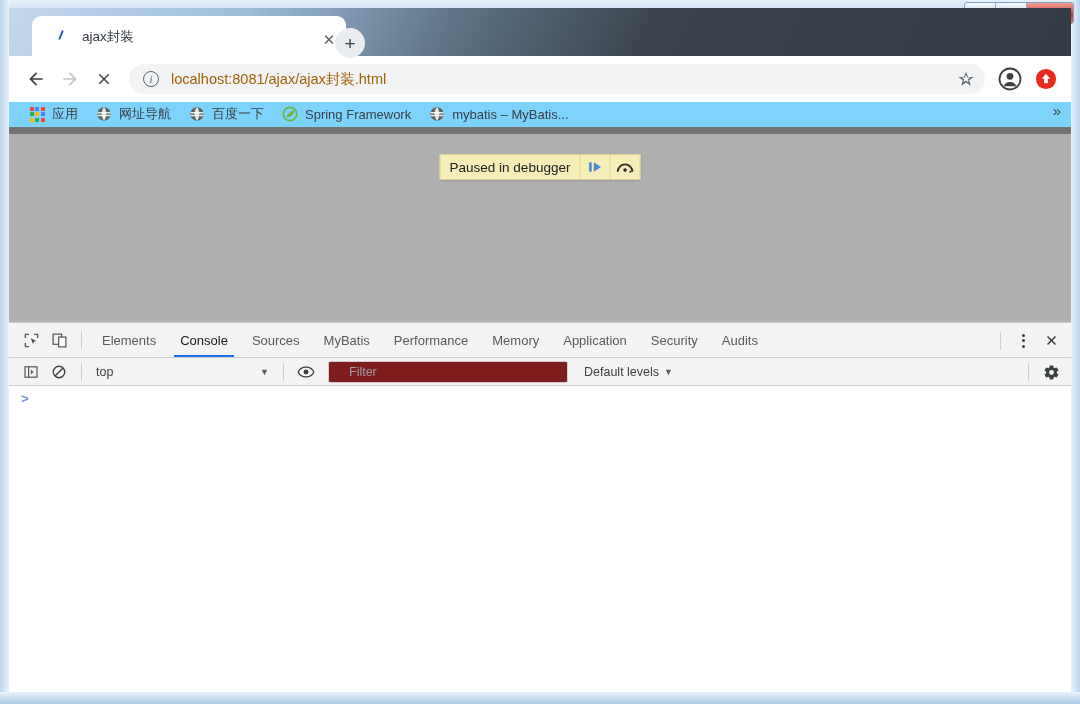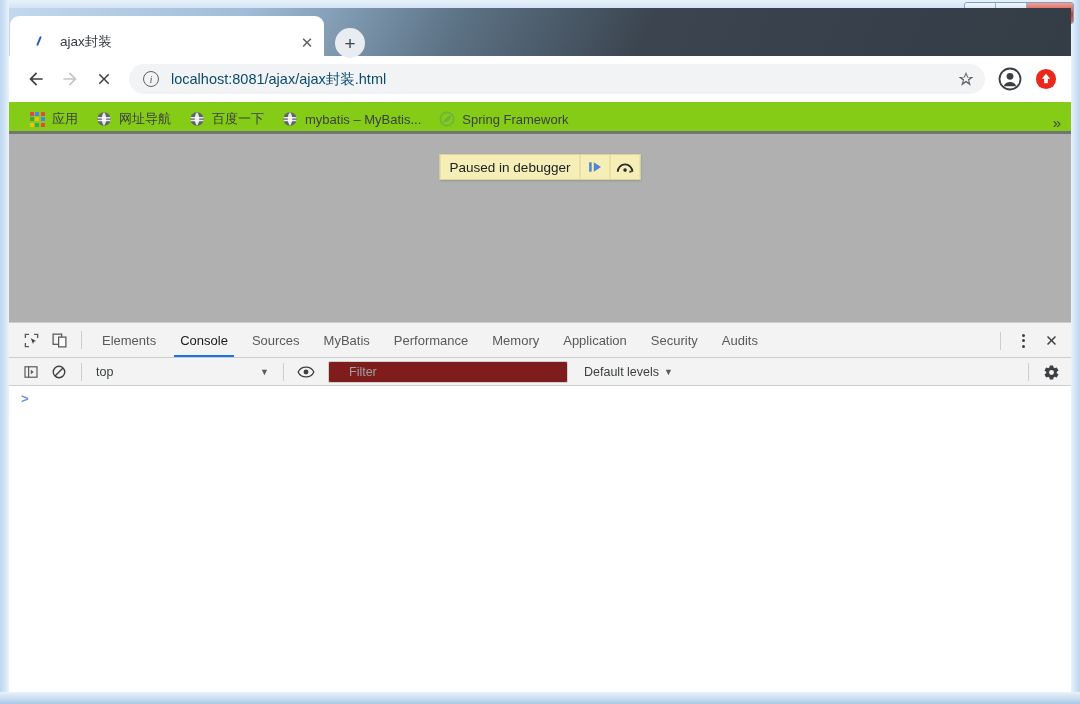--- a/index.html
+++ b/index.html
@@ -75,25 +75,25 @@
     position: relative;
     height: 48px;
     background: #37404a;
   }
   .tabstrip-aero {
     position: absolute; inset: 0;
     background: linear-gradient(115deg,#c3d8ee 0%, #9fbdd8 22%, #5c7285 42%, #3b444f 60%, #343c46 100%);
   }
   .tab {
     position: absolute;
-    left: 1px; top: 8px;
+    left: 23px; top: 8px;
     width: 314px; height: 40px;
     background: #ffffff;
     border-radius: 9px 9px 0 0;
-    display: flex; align-items: center;
+    display: flex; align-items: flex-start;
     padding: 12px 6px 0 22px;
   }
   .tab-favicon {
     width: 16px; height: 16px; position: relative; flex: 0 0 16px;
   }
   .tab-favicon::before {
     content: ""; position: absolute;
     left: 6px; top: 2px;
     width: 2px; height: 10px;
     background: #2b5fbe;
@@ -148,45 +148,45 @@
   }
   .info-icon {
     width: 16px; height: 16px; flex: 0 0 16px;
     border: 1.4px solid #5f6368; border-radius: 50%;
     display: flex; align-items: center; justify-content: center;
     font-size: 11px; color: #5f6368; line-height: 1;
     font-family: "Liberation Serif", serif; font-style: italic;
   }
   .omnibox-url {
     margin-left: 12px;
-    font-size: 14.5px; color: #0c4a6e;
+    font-size: 14.5px; color: #a16207;
     white-space: nowrap; overflow: hidden;
   }
   .star-btn {
     position: absolute; right: 8px; top: 50%; transform: translateY(-50%);
     width: 22px; height: 22px;
     display: flex; align-items: center; justify-content: center;
     color: #5f6368;
   }
   .profile-btn {
     width: 30px; height: 30px; margin-left: 10px; flex: 0 0 30px;
     display: flex; align-items: center; justify-content: center;
   }
   .menu-btn {
     width: 30px; height: 30px; margin-left: 6px; flex: 0 0 30px;
     display: flex; align-items: center; justify-content: center;
   }
 
   
   .bookmarks {
     height: 32px;
-    background: #84cc16;
-    display: flex; align-items: flex-end;
+    background: #7dd3fc;
+    display: flex; align-items: flex-start;
     padding: 0 12px;
-    border-bottom: 3px solid #737373;
+    border-bottom: 7px solid #737373;
     position: relative;
   }
   .bm {
     display: flex; align-items: center;
     height: 24px; padding: 0 8px;
     margin-right: 2px;
     border-radius: 3px;
     white-space: nowrap;
   }
   .bm-label {
@@ -460,36 +460,36 @@
             <path d="M2.4 9h19.2v2.2H2.4zm0 4h19.2v2.2H2.4z" fill="#ffffff" opacity=".85"></path>
           </svg>
         </span>
         <span class="bm-label">百度一下</span>
       </div>
 
 
       <div class="bm">
         <span class="bm-icon">
           <svg width="16" height="16" viewBox="0 0 24 24">
+            <circle cx="12" cy="12" r="10" fill="none" stroke="#6db33f" stroke-width="2.4"></circle>
+            <path d="M6.5 17C9 10 14 7.5 18.5 6.2c-1 6.4-5 10.6-12 10.8z" fill="#6db33f"></path>
+          </svg>
+        </span>
+        <span class="bm-label">Spring Framework</span>
+      </div>
+
+      <div class="bm">
+        <span class="bm-icon">
+          <svg width="16" height="16" viewBox="0 0 24 24">
             <circle cx="12" cy="12" r="10" fill="#5f6368"></circle>
             <path d="M12 2c2.2 2.3 3.4 5.8 3.4 10S14.2 19.7 12 22c-2.2-2.3-3.4-5.8-3.4-10S9.8 4.3 12 2z" fill="#ffffff" opacity=".85"></path>
             <path d="M2.4 9h19.2v2.2H2.4zm0 4h19.2v2.2H2.4z" fill="#ffffff" opacity=".85"></path>
           </svg>
         </span>
         <span class="bm-label">mybatis – MyBatis...</span>
-      </div>
-
-      <div class="bm">
-        <span class="bm-icon">
-          <svg width="16" height="16" viewBox="0 0 24 24">
-            <circle cx="12" cy="12" r="10" fill="none" stroke="#6db33f" stroke-width="2.4"></circle>
-            <path d="M6.5 17C9 10 14 7.5 18.5 6.2c-1 6.4-5 10.6-12 10.8z" fill="#6db33f"></path>
-          </svg>
-        </span>
-        <span class="bm-label">Spring Framework</span>
       </div>
 
       <span class="bm-overflow">»</span>
     </div>
 
     <div class="viewport">
       <div class="pause-banner">
         <span class="pause-text">Paused in debugger</span>
         <span class="pause-btn">
           <svg width="17" height="14" viewBox="0 0 20 16">

